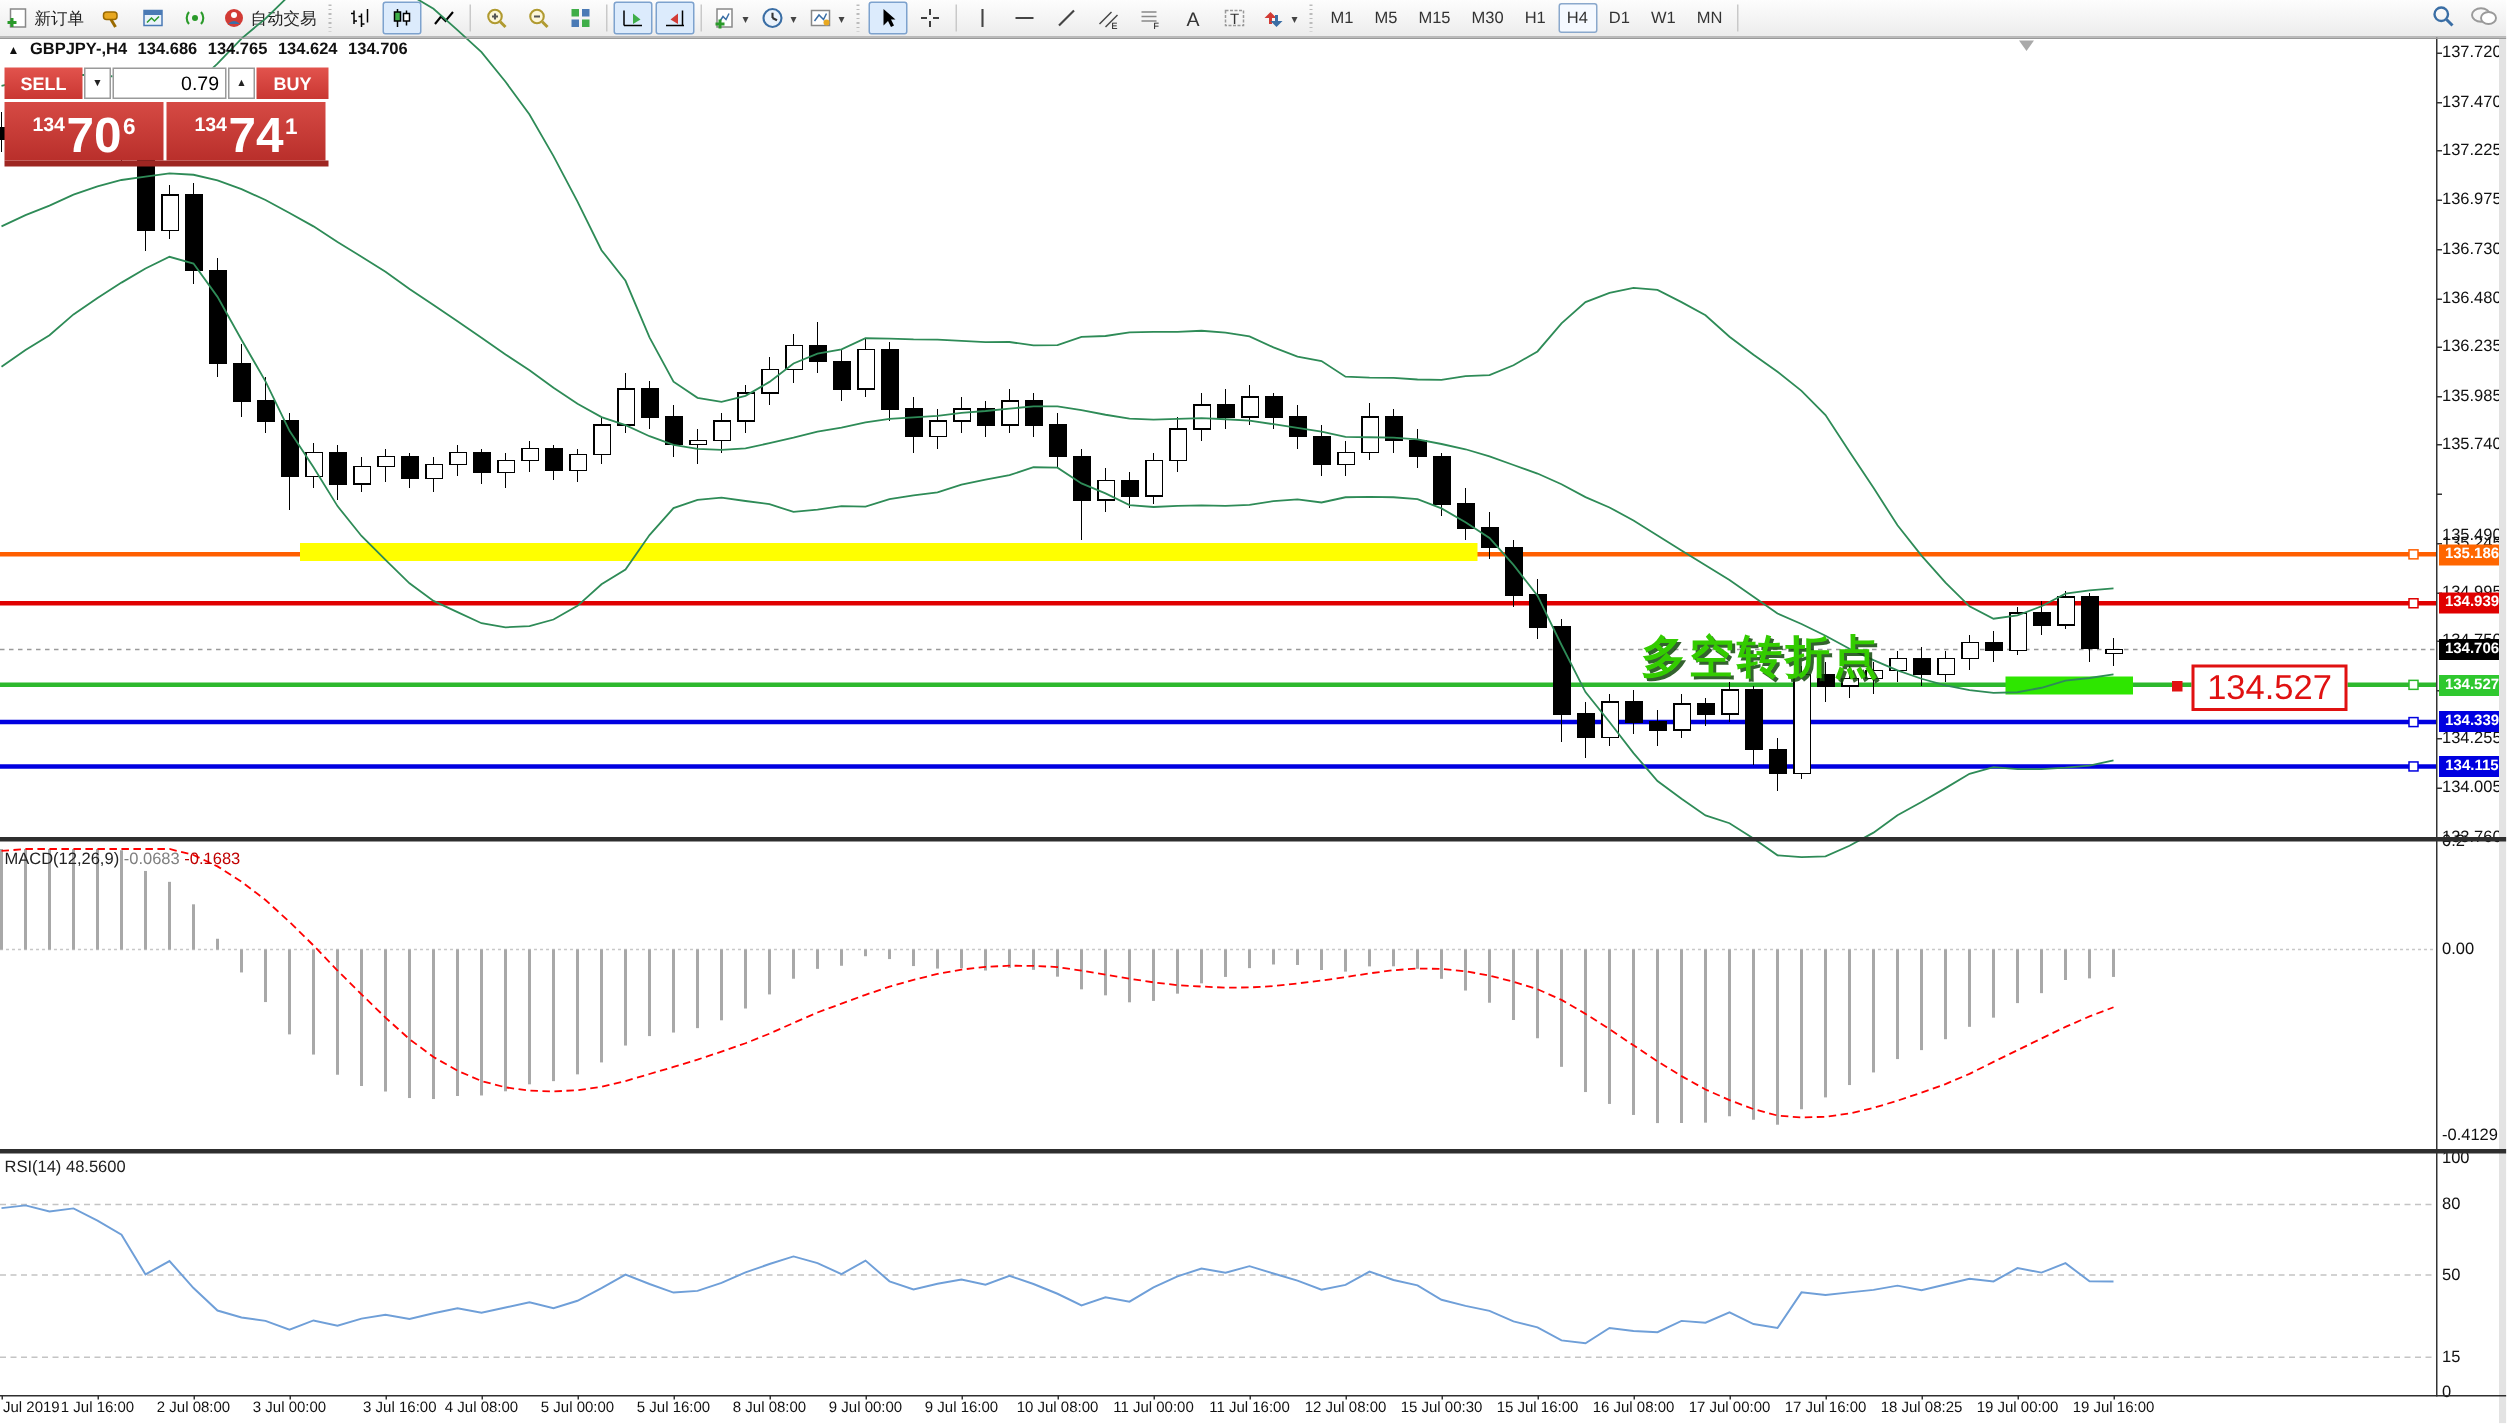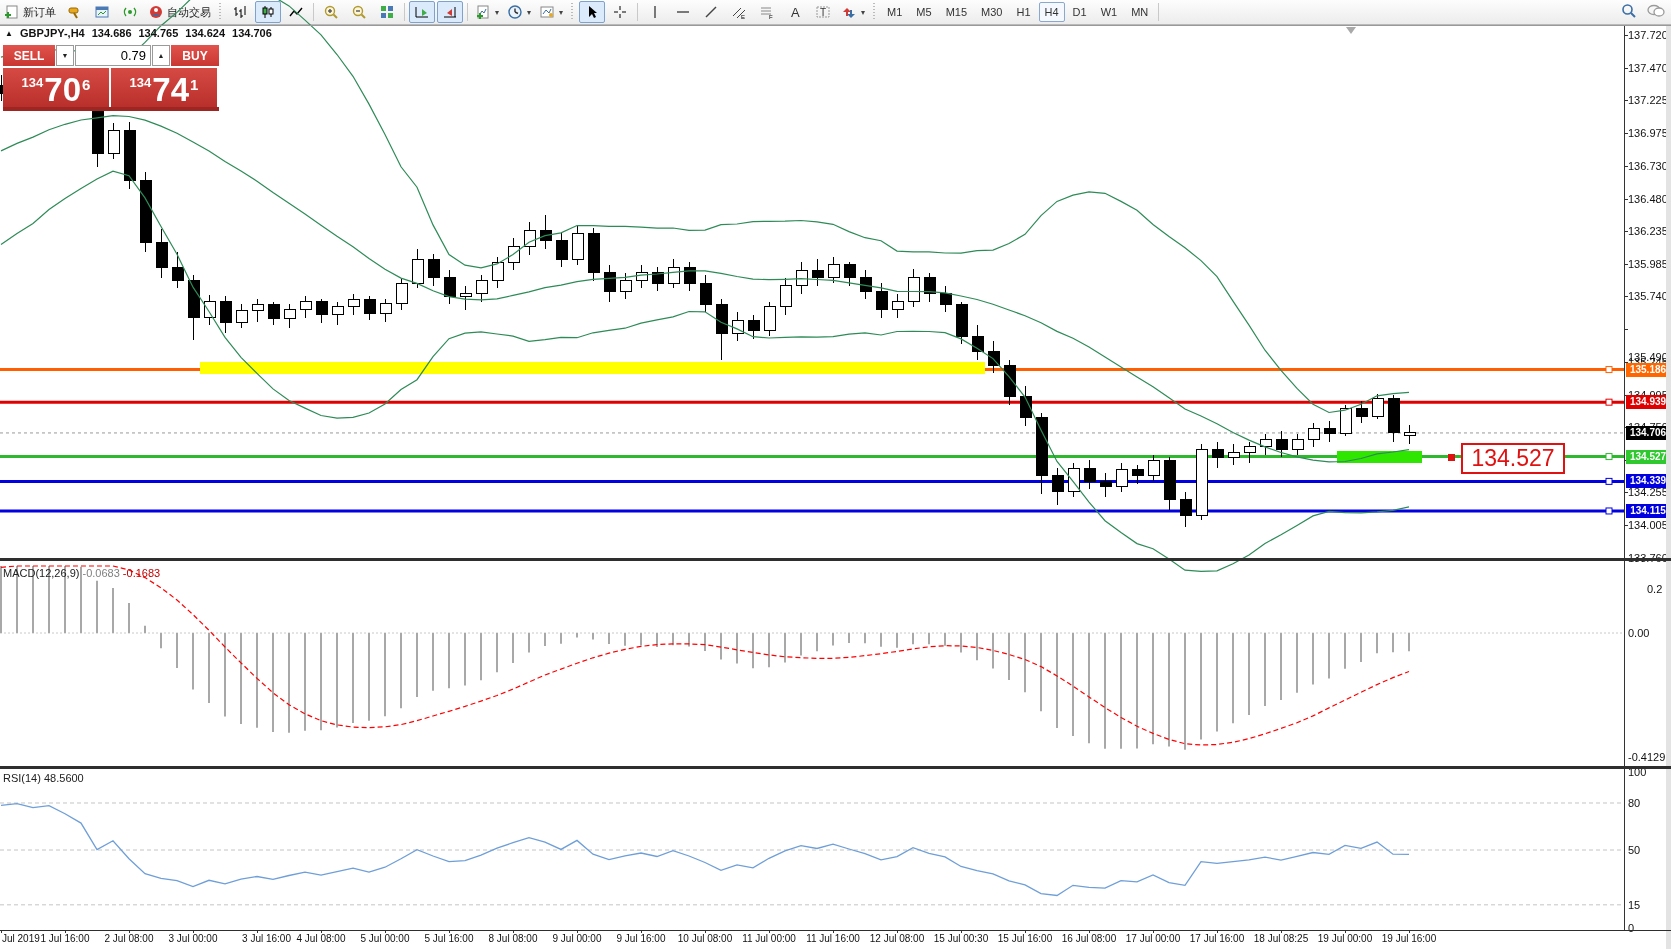--- a/index.html
+++ b/index.html
@@ -702,21 +702,21 @@
       <div class="abs " style="left: 1153px; top: 930px; width: 1px; height: 3px; background: rgb(51, 51, 51);"></div>
       <div class="abs date-label" style="left: 1119px; width: 68px; text-align: center;">17 Jul 00:00</div>
       <div class="abs " style="left: 1217px; top: 930px; width: 1px; height: 3px; background: rgb(51, 51, 51);"></div>
       <div class="abs date-label" style="left: 1183px; width: 68px; text-align: center;">17 Jul 16:00</div>
       <div class="abs " style="left: 1281px; top: 930px; width: 1px; height: 3px; background: rgb(51, 51, 51);"></div>
       <div class="abs date-label" style="left: 1247px; width: 68px; text-align: center;">18 Jul 08:25</div>
       <div class="abs " style="left: 1345px; top: 930px; width: 1px; height: 3px; background: rgb(51, 51, 51);"></div>
       <div class="abs date-label" style="left: 1311px; width: 68px; text-align: center;">19 Jul 00:00</div>
       <div class="abs " style="left: 1409px; top: 930px; width: 1px; height: 3px; background: rgb(51, 51, 51);"></div>
       <div class="abs date-label" style="left: 1375px; width: 68px; text-align: center;">19 Jul 16:00</div>
-      <div class="abs scale-label" style="top: 583px; margin-left: 19px;">0.2</div>
+      <div class="abs scale-label" style="top: 555px;">0.2</div>
       <div class="abs scale-label" style="top: 627px;">0.00</div>
       <div class="abs scale-label" style="top: 751px;">-0.4129</div>
       <div class="abs scale-label" style="top: 765.665px;">100</div>
       <div class="abs scale-label" style="top: 796.999px;">80</div>
       <div class="abs scale-label" style="top: 844px;">50</div>
       <div class="abs scale-label" style="top: 898.835px;">15</div>
       <div class="abs scale-label" style="top: 922.335px;">0</div>
     </div>
 
   <div id="symbol-line">
@@ -756,20 +756,21 @@
   <div class="panel-label" style="left:3px;top:567px;">
     <span style="color: rgb(34, 34, 34);">MACD(12,26,9)</span>
     <span style="color: rgb(128, 128, 128);">-0.0683</span>
     <span style="color: rgb(192, 0, 0);">-0.1683</span>
   </div>
   <div class="panel-label" style="left:3px;top:772px;">
     <span>RSI(14)</span>
     <span>48.5600</span>
   </div>
 
+  <div id="annotation" style="left: 1094px; top: 418px; color: rgb(51, 204, 0);">多空转折点</div>
   <div id="callout" style="left: 1461px; top: 443px; width: 100px; height: 27px; line-height: 27px;">134.527</div>
   <div id="anchor-sq" style="left: 1448px; top: 454px;"></div>
 
   <div class="hsep" style="top:558px;width:1671px;height:3px;"></div>
   <div class="hsep" style="top:766px;width:1671px;height:3px;"></div>
   <div class="hsep" style="top:930px;width:1671px;height:1px;"></div>
   <div class="hsep" style="top:25px;width:1671px;height:1px;background:#999;"></div>
   <div class="abs" style="left:1624px;top:25px;width:1px;height:906px;background:#333;z-index:24;"></div>
   <div id="right-strip"></div>
 </div>

